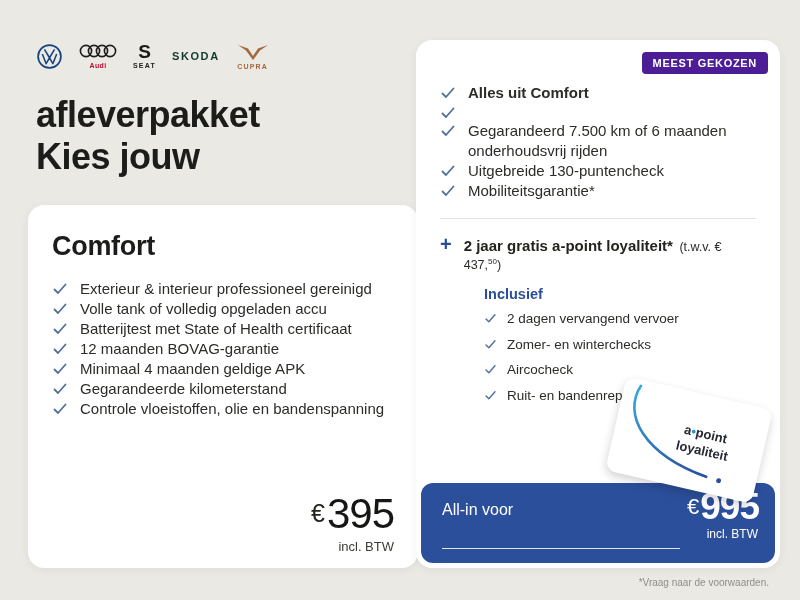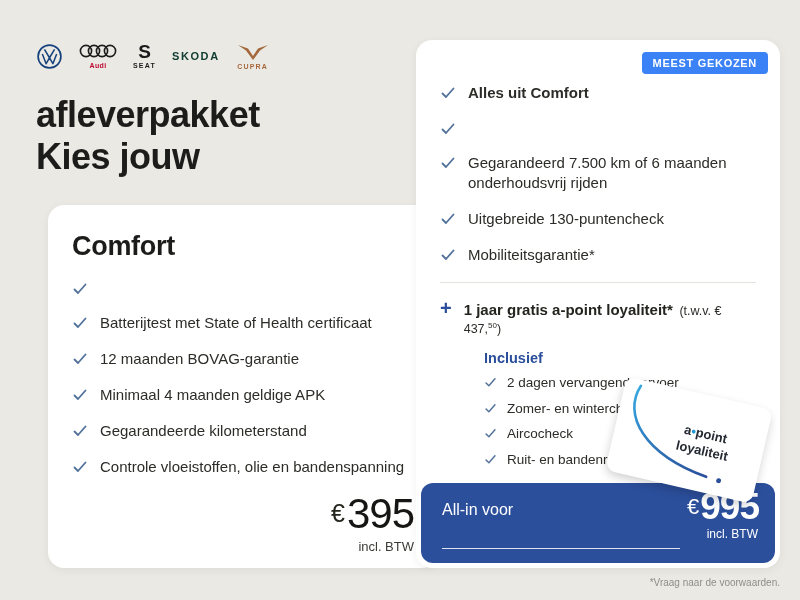--- a/index.html
+++ b/index.html
@@ -26,39 +26,39 @@
   .headline{
     position:absolute;left:36px;top:94px;
     font-size:36px;line-height:1.17;font-weight:bold;color:#1c1c1a;letter-spacing:-.5px;
   }
 
   
   .card{
     position:absolute;background:#ffffff;border-radius:16px;
     box-shadow:0 2px 10px rgba(0,0,0,.06);box-sizing:border-box;
   }
-  .card.comfort{left:48px;top:205px;width:390px;height:363px;padding:26px 24px;}
+  .card.comfort{left:28px;top:205px;width:390px;height:363px;padding:26px 24px;}
   .card.zekerheid{left:416px;top:40px;width:364px;height:528px;padding:26px 24px;}
   .card-title{font-size:27px;font-weight:bold;color:#1c1c1a;letter-spacing:-.3px;}
 
-  ul.features{list-style:none;margin:17px 0 0;padding:0;display:flex;flex-direction:column;gap:16px;}
+  ul.features{list-style:none;margin:17px 0 0;padding:0;display:flex;flex-direction:column;gap:0;}
   .feat{display:flex;gap:12px;font-size:15px;line-height:1.33;color:#2c2c28;}
   .feat svg{flex:0 0 auto;margin-top:2px;}
   .feat.bold span{font-weight:bold;}
   .check{stroke:#51719A;stroke-width:1.8;fill:none;stroke-linecap:round;stroke-linejoin:round;}
 
   
   .price{position:absolute;right:24px;bottom:14px;text-align:right;}
   .price .cur{font-size:25px;font-weight:normal;vertical-align:6px;margin-right:2px;}
   .price .amt{font-size:42px;font-weight:normal;letter-spacing:-1px;color:#161614;}
   .price .note{font-size:13px;color:#3c3c37;margin-top:1px;}
 
   
   .badge{
-    position:absolute;top:12px;right:12px;background:#3b82f6;color:#fff;
+    position:absolute;top:12px;right:12px;background:#4c1d95;color:#fff;
     font-size:11px;font-weight:bold;letter-spacing:.7px;padding:5px 11px;border-radius:4px;
   }
   .divider{border:0;border-top:1px solid #e4e4df;margin:17px 0 15px;}
   .bonus{display:flex;gap:12px;align-items:baseline;}
   .plus{color:#2A4E9B;font-size:20px;font-weight:bold;line-height:1;}
   .bonus-label{font-size:15px;font-weight:bold;color:#24241f;}
   .bonus-value{font-size:12.5px;color:#2c2c28;margin-left:2px;}
   .bonus-value sup{font-size:8px;}
   .inclusief{margin:13px 0 0 44px;}
   .inclusief-title{color:#2A4E9B;font-weight:bold;font-size:14.5px;}
@@ -81,21 +81,21 @@
     position:absolute;left:5px;right:5px;bottom:5px;height:80px;
     background:#2C4F9C;border-radius:12px;color:#fff;z-index:2;
   }
   .allin-label{position:absolute;left:21px;top:18px;font-size:16px;}
   .allin-line{position:absolute;left:21px;right:95px;bottom:14px;height:1px;background:rgba(255,255,255,.85);}
   .allin-price{position:absolute;right:16px;top:3px;text-align:left;margin-left:44px;}
   .allin-price .cur{font-size:22px;vertical-align:5px;margin-right:1px;}
   .allin-price .amt{font-size:37px;font-weight:bold;letter-spacing:-1px;}
   .allin-note{position:absolute;right:17px;top:44px;font-size:12px;}
 
-  .footnote{position:absolute;right:20px;top:577px;font-size:10px;color:#8e8e88;}
+  .footnote{position:absolute;right:31px;top:577px;font-size:10px;color:#8e8e88;}
 </style>
 </head>
 <body>
 
 <div class="stage">
 
   <div class="brands">
     <div class="brand">
       <svg width="27" height="27" viewBox="0 0 32 32">
         <circle cx="16" cy="16" r="13.5" fill="none" stroke="#16427E" stroke-width="2"></circle>
@@ -132,20 +132,27 @@
     <div>Kies jouw</div>
   </div>
 
   <div class="card comfort">
     <div class="card-title">Comfort</div>
     <ul class="features">
       <li class="feat">
           <svg class="check" width="16" height="16" viewBox="0 0 16 16">
             <path d="M2.5 8.5 L6 12 L13.5 3.5"></path>
           </svg>
+          <span>Exterieur &amp; interieur professioneel gereinigd</span>
+        </li>
+      <li class="feat">
+          <svg class="check" width="16" height="16" viewBox="0 0 16 16">
+            <path d="M2.5 8.5 L6 12 L13.5 3.5"></path>
+          </svg>
+          <span>Volle tank of volledig opgeladen accu</span>
         </li>
       <li class="feat">
           <svg class="check" width="16" height="16" viewBox="0 0 16 16">
             <path d="M2.5 8.5 L6 12 L13.5 3.5"></path>
           </svg>
           <span>Batterijtest met State of Health certificaat</span>
         </li>
       <li class="feat">
           <svg class="check" width="16" height="16" viewBox="0 0 16 16">
             <path d="M2.5 8.5 L6 12 L13.5 3.5"></path>
@@ -209,21 +216,21 @@
           </svg>
           <span>Mobiliteitsgarantie*</span>
         </li>
     </ul>
 
     <hr class="divider">
 
     <div class="bonus">
       <span class="plus">+</span>
       <span>
-        <span class="bonus-label">1 jaar gratis a-point loyaliteit*</span>
+        <span class="bonus-label">2 jaar gratis a-point loyaliteit*</span>
         <span class="bonus-value"><span>(t.w.v. € 437,</span><sup>50</sup><span>)</span></span>
       </span>
     </div>
 
     <div class="inclusief">
       <div class="inclusief-title">Inclusief</div>
       <ul class="sub-features">
         <li class="sub-feat">
             <svg class="check" width="13" height="13" viewBox="0 0 16 16">
               <path d="M2.5 8.5 L6 12 L13.5 3.5"></path>

